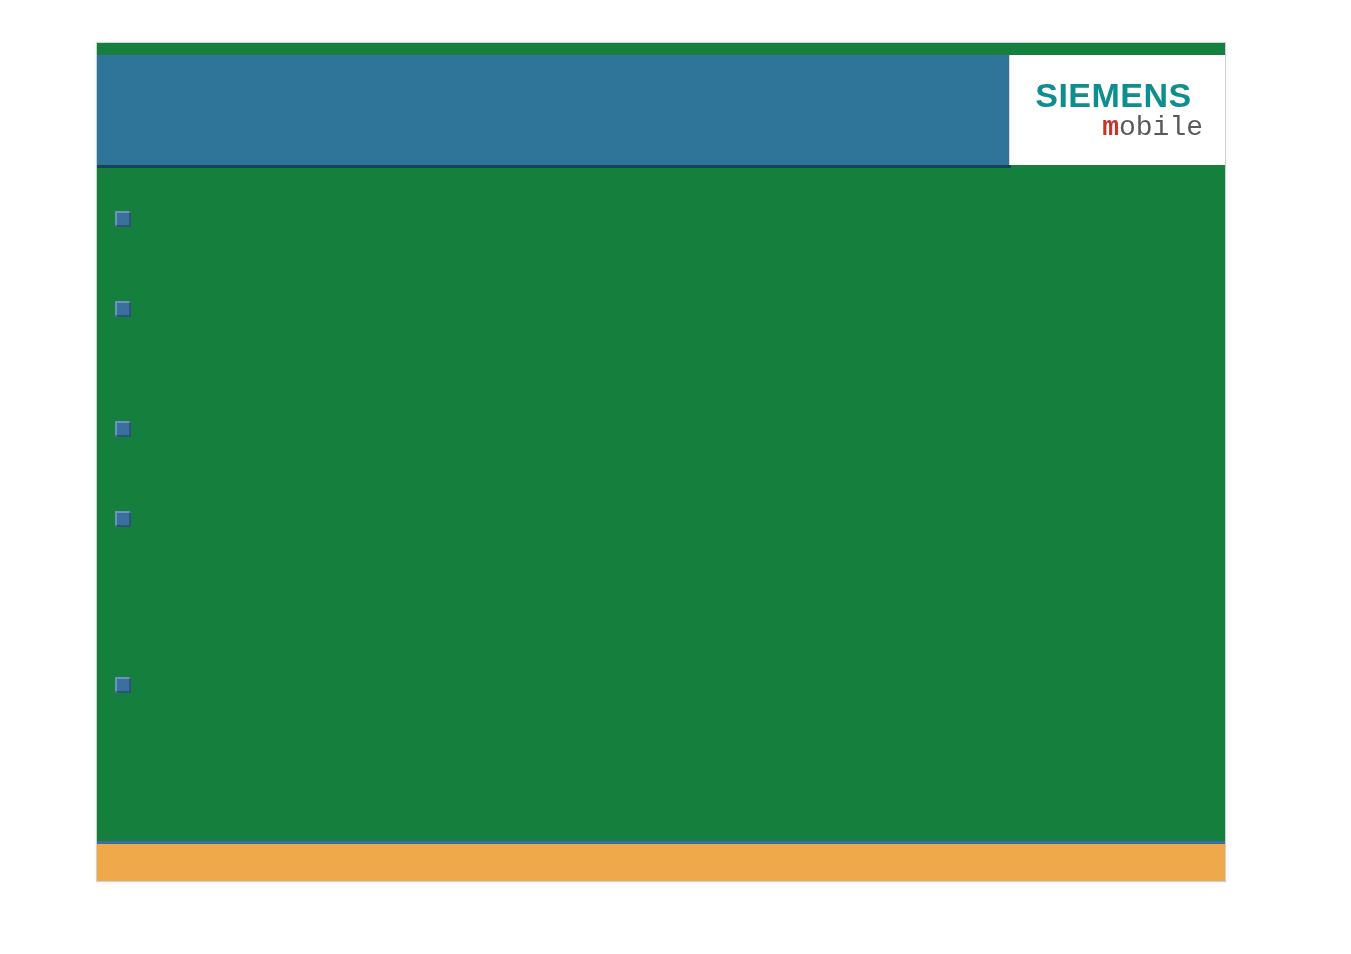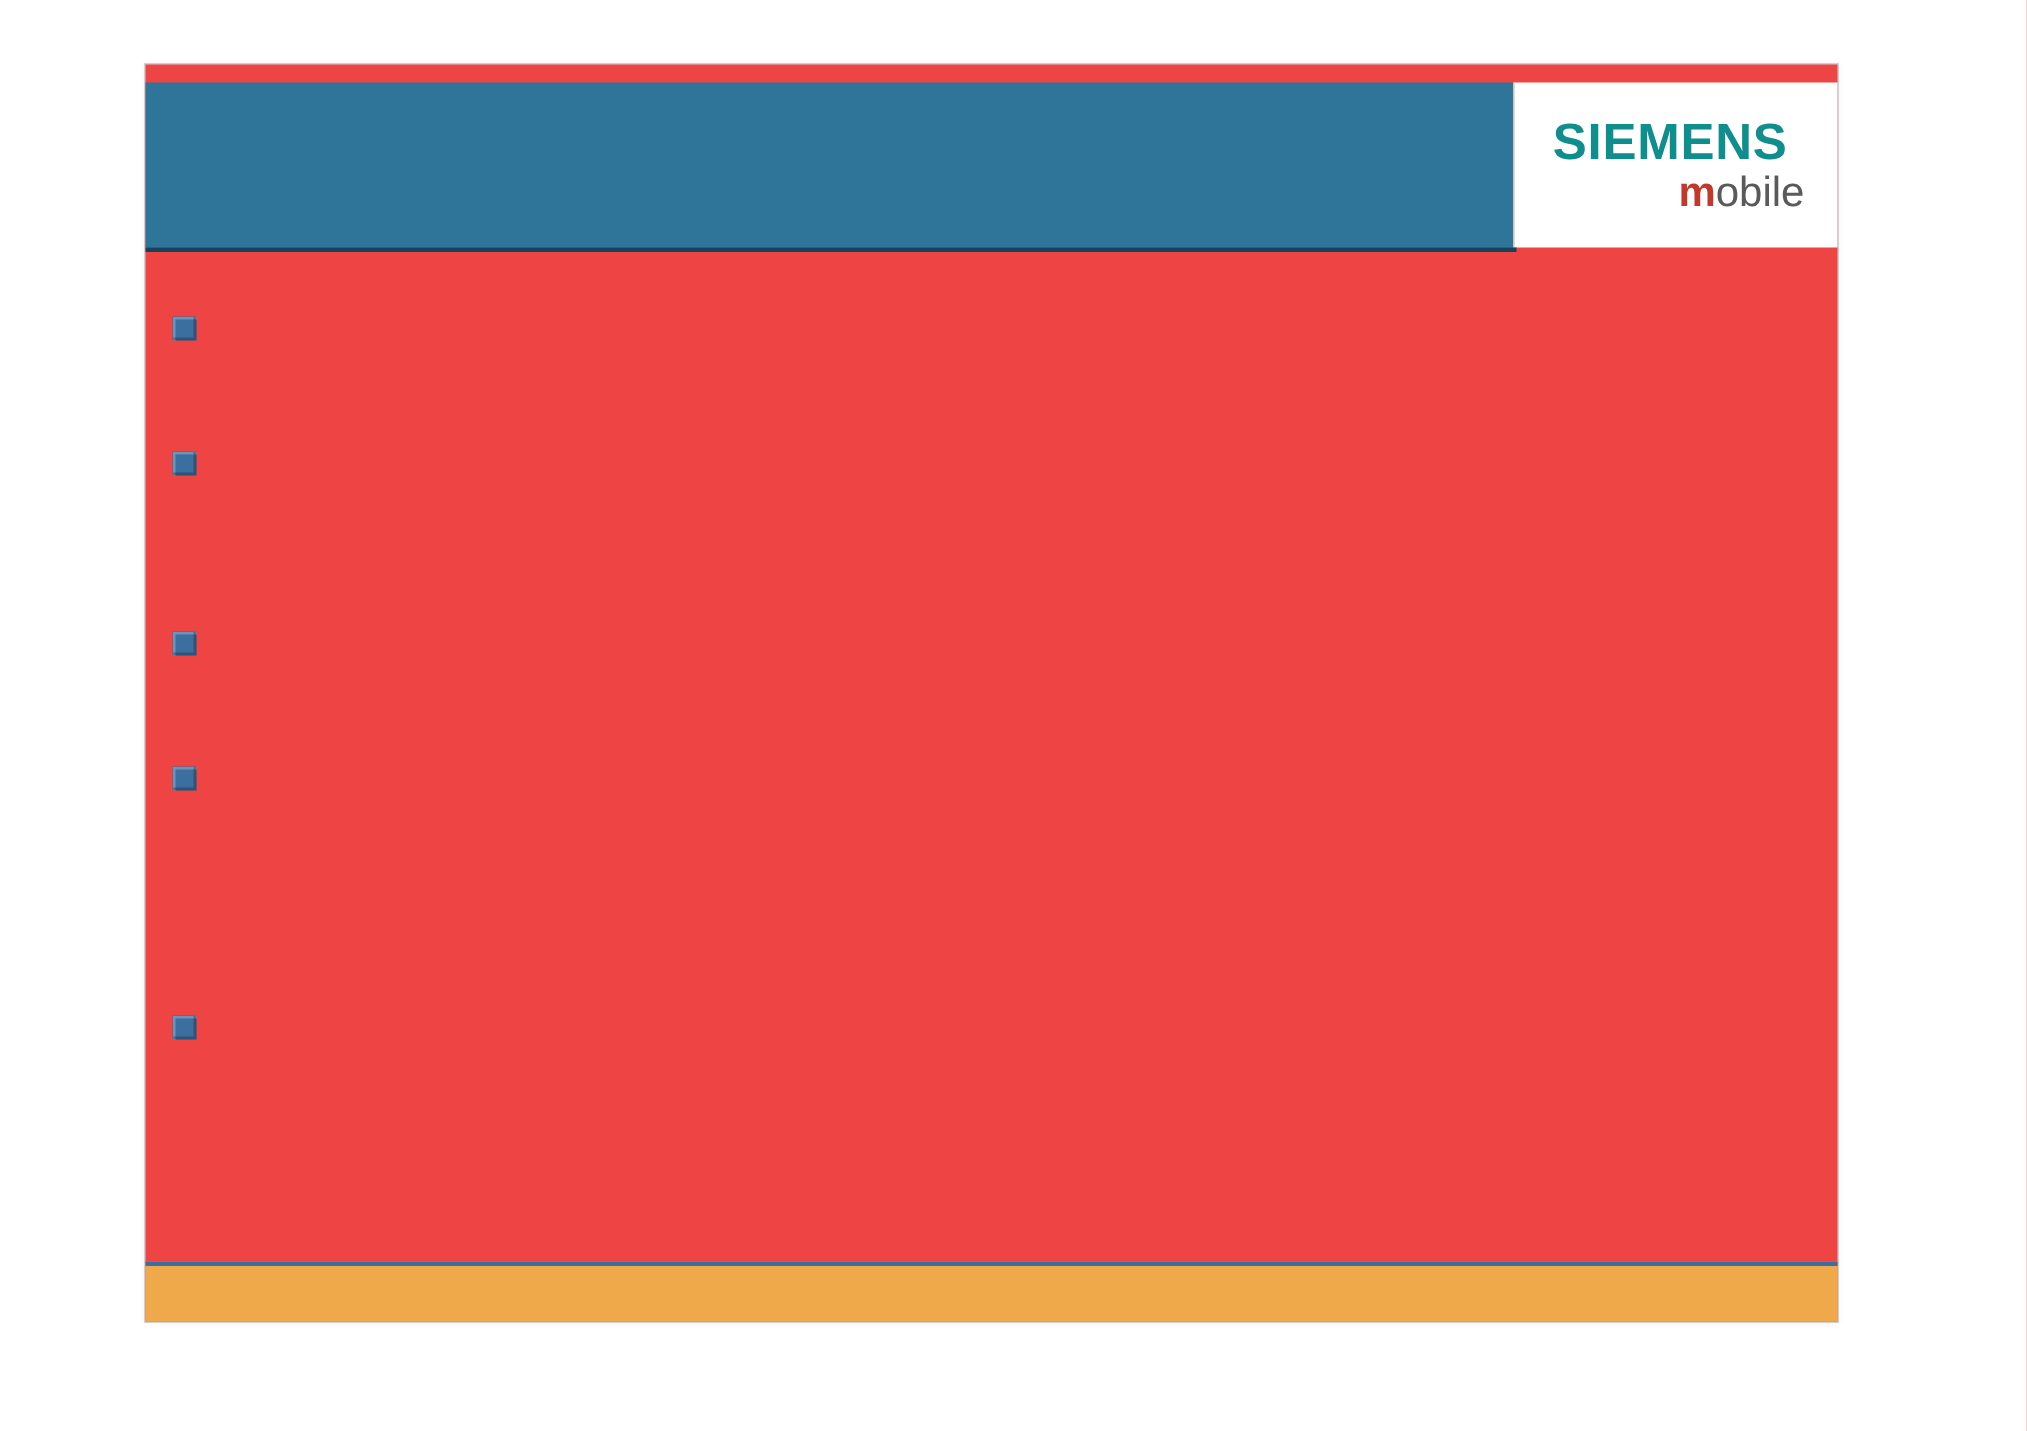--- a/index.html
+++ b/index.html
@@ -3,21 +3,21 @@
 <meta charset="utf-8">
 <style>
   * { margin: 0; padding: 0; box-sizing: border-box; }
   html, body { width: 1351px; height: 954px; background: #ffffff; font-family: Arial, Helvetica, sans-serif; }
   .page {
     position: absolute;
     left: 96px;
     top: 42px;
     width: 1130px;
     height: 840px;
-    background: #ef4444;
+    background: #15803d;
     border: 1px solid #d0d0d0;
     box-shadow: 0 0 4px rgba(0,0,0,0.05);
   }
   .header-row {
     position: absolute;
     left: 0;
     top: 12px;
     width: 100%;
     height: 110px;
     display: flex;
@@ -40,21 +40,21 @@
     font-family: Arial, Helvetica, sans-serif;
     font-weight: 900;
     font-size: 34px;
     letter-spacing: 0.5px;
     color: #0f8e8e;
     line-height: 1;
   }
   .logo-mobile {
     align-self: flex-end;
     margin-right: 14px;
-    font-family: Liberation Sans, sans-serif;
+    font-family: Liberation Mono, monospace;
     font-size: 28px;
     color: #5a5a5a;
     line-height: 1;
     margin-top: 2px;
   }
   .logo-mobile .m {
     color: #c0392b;
     font-weight: 700;
   }
   .header-underline {

